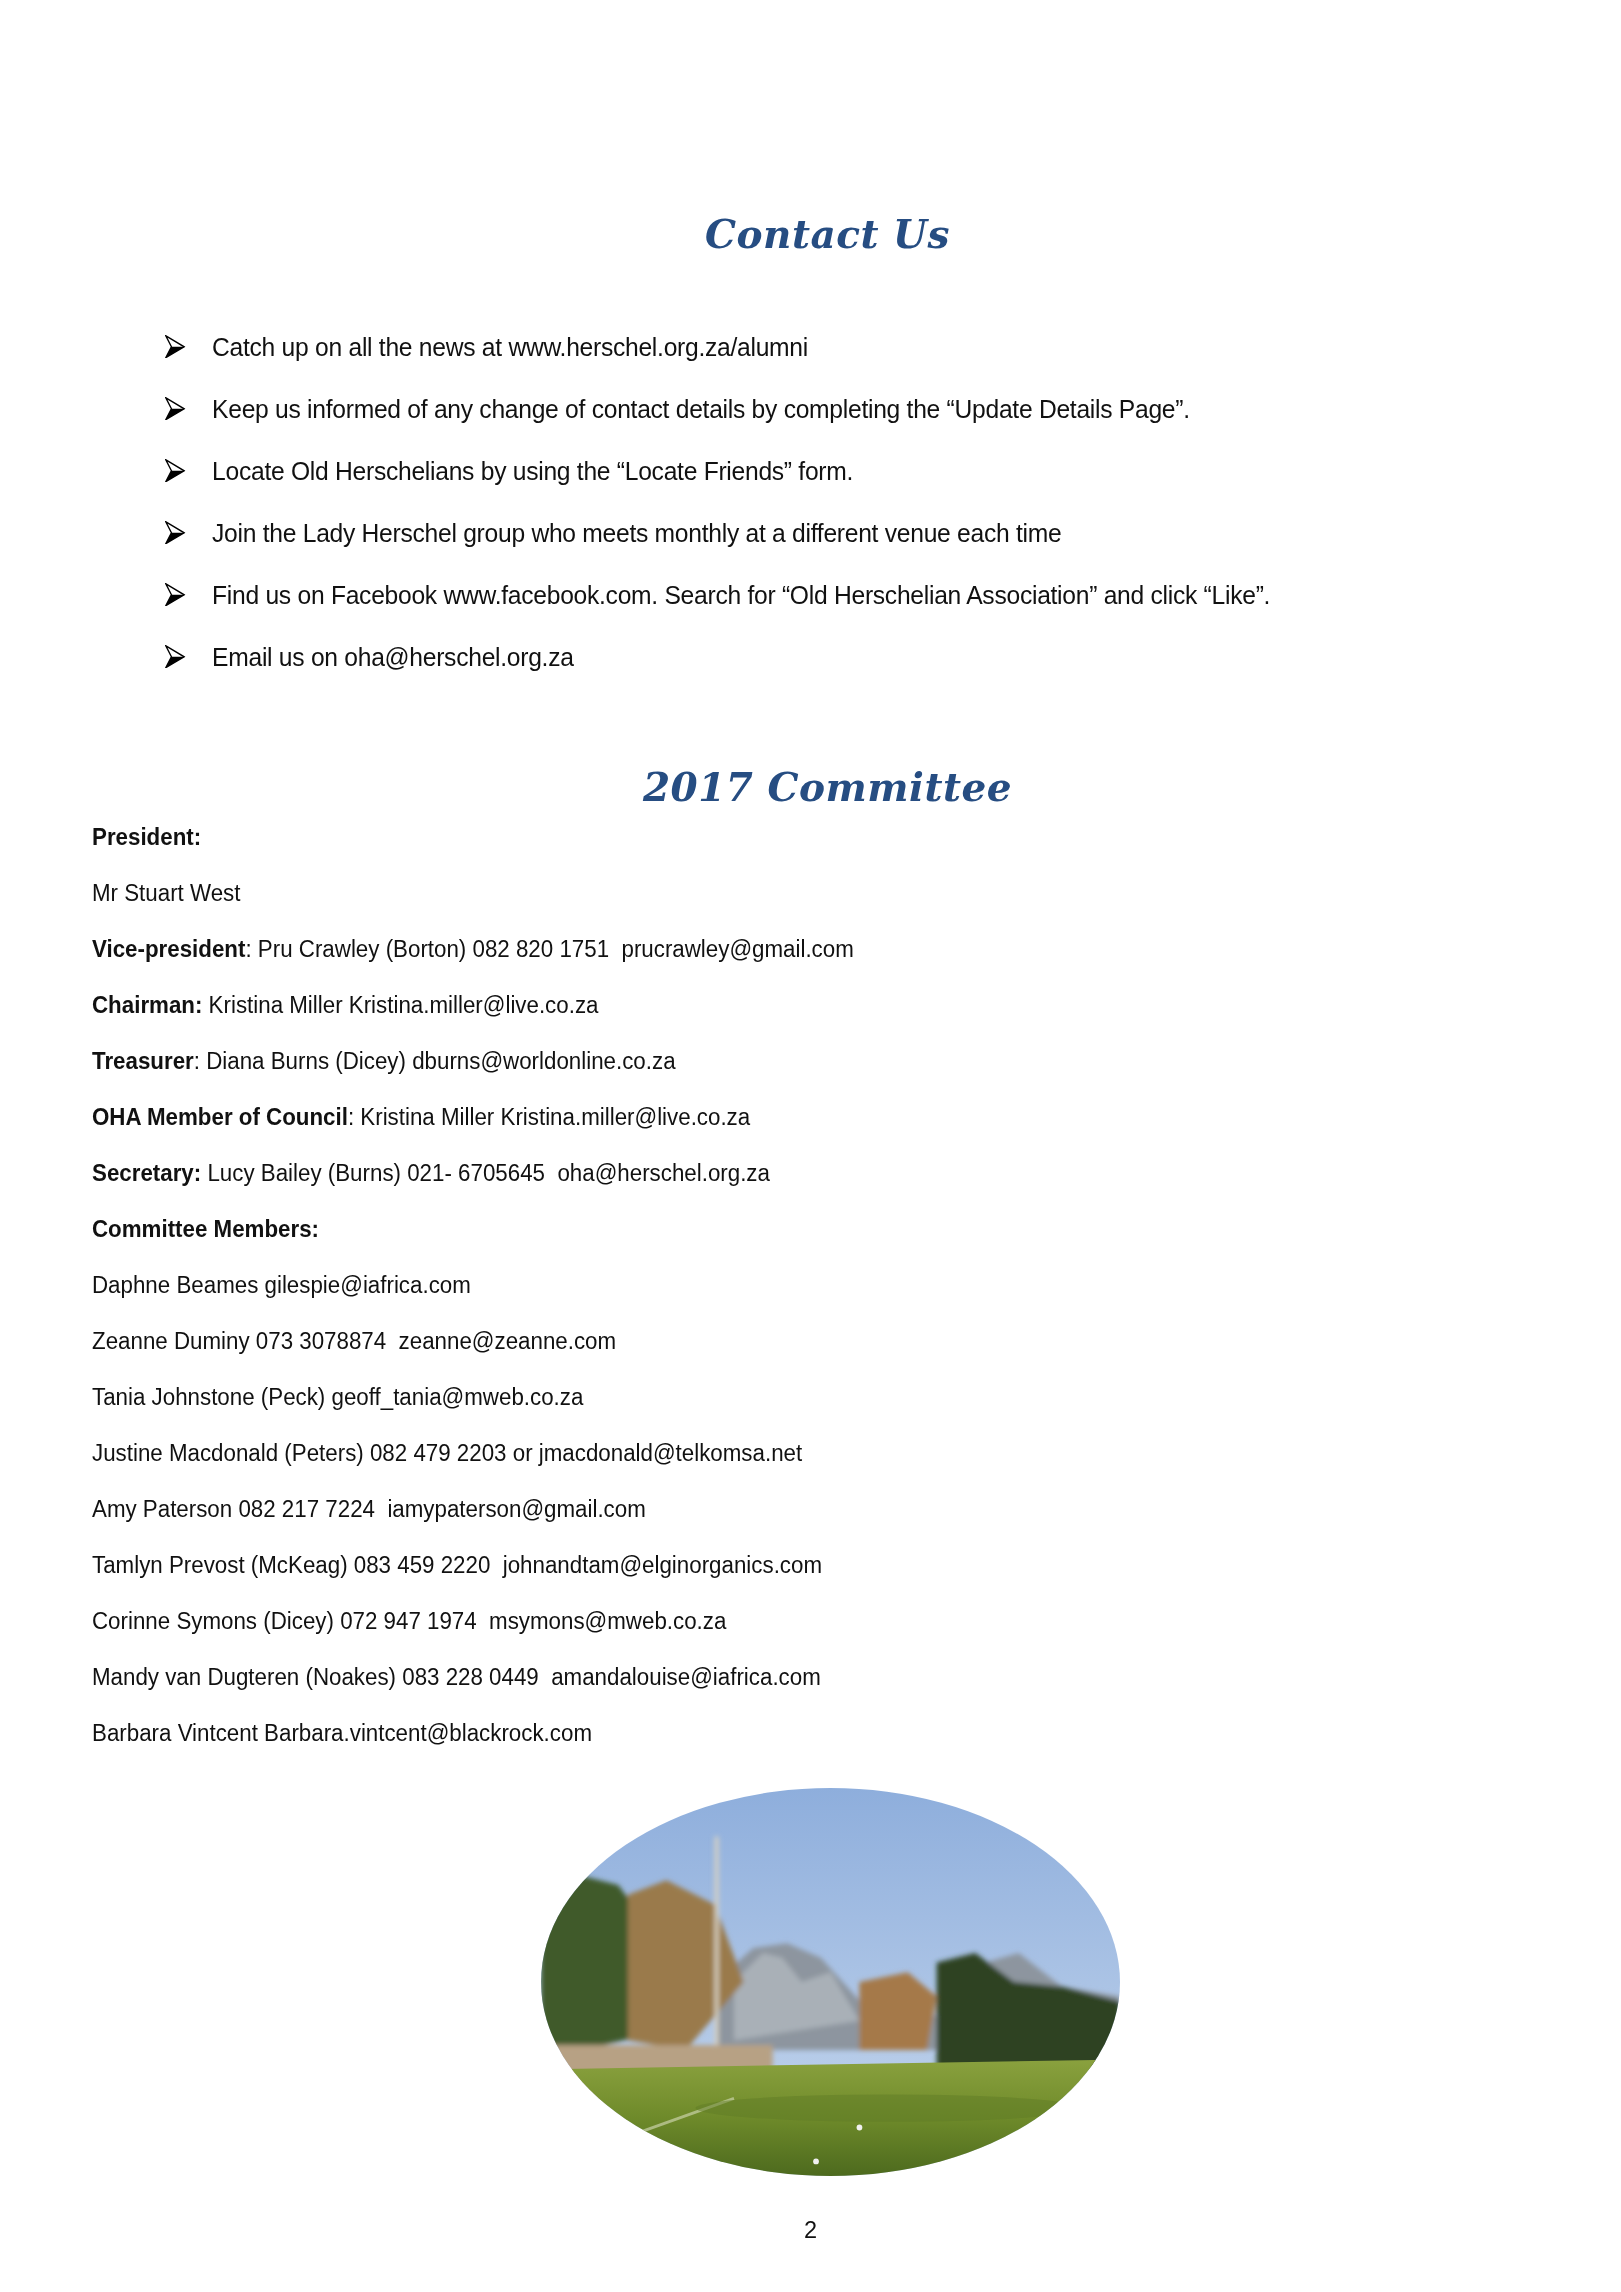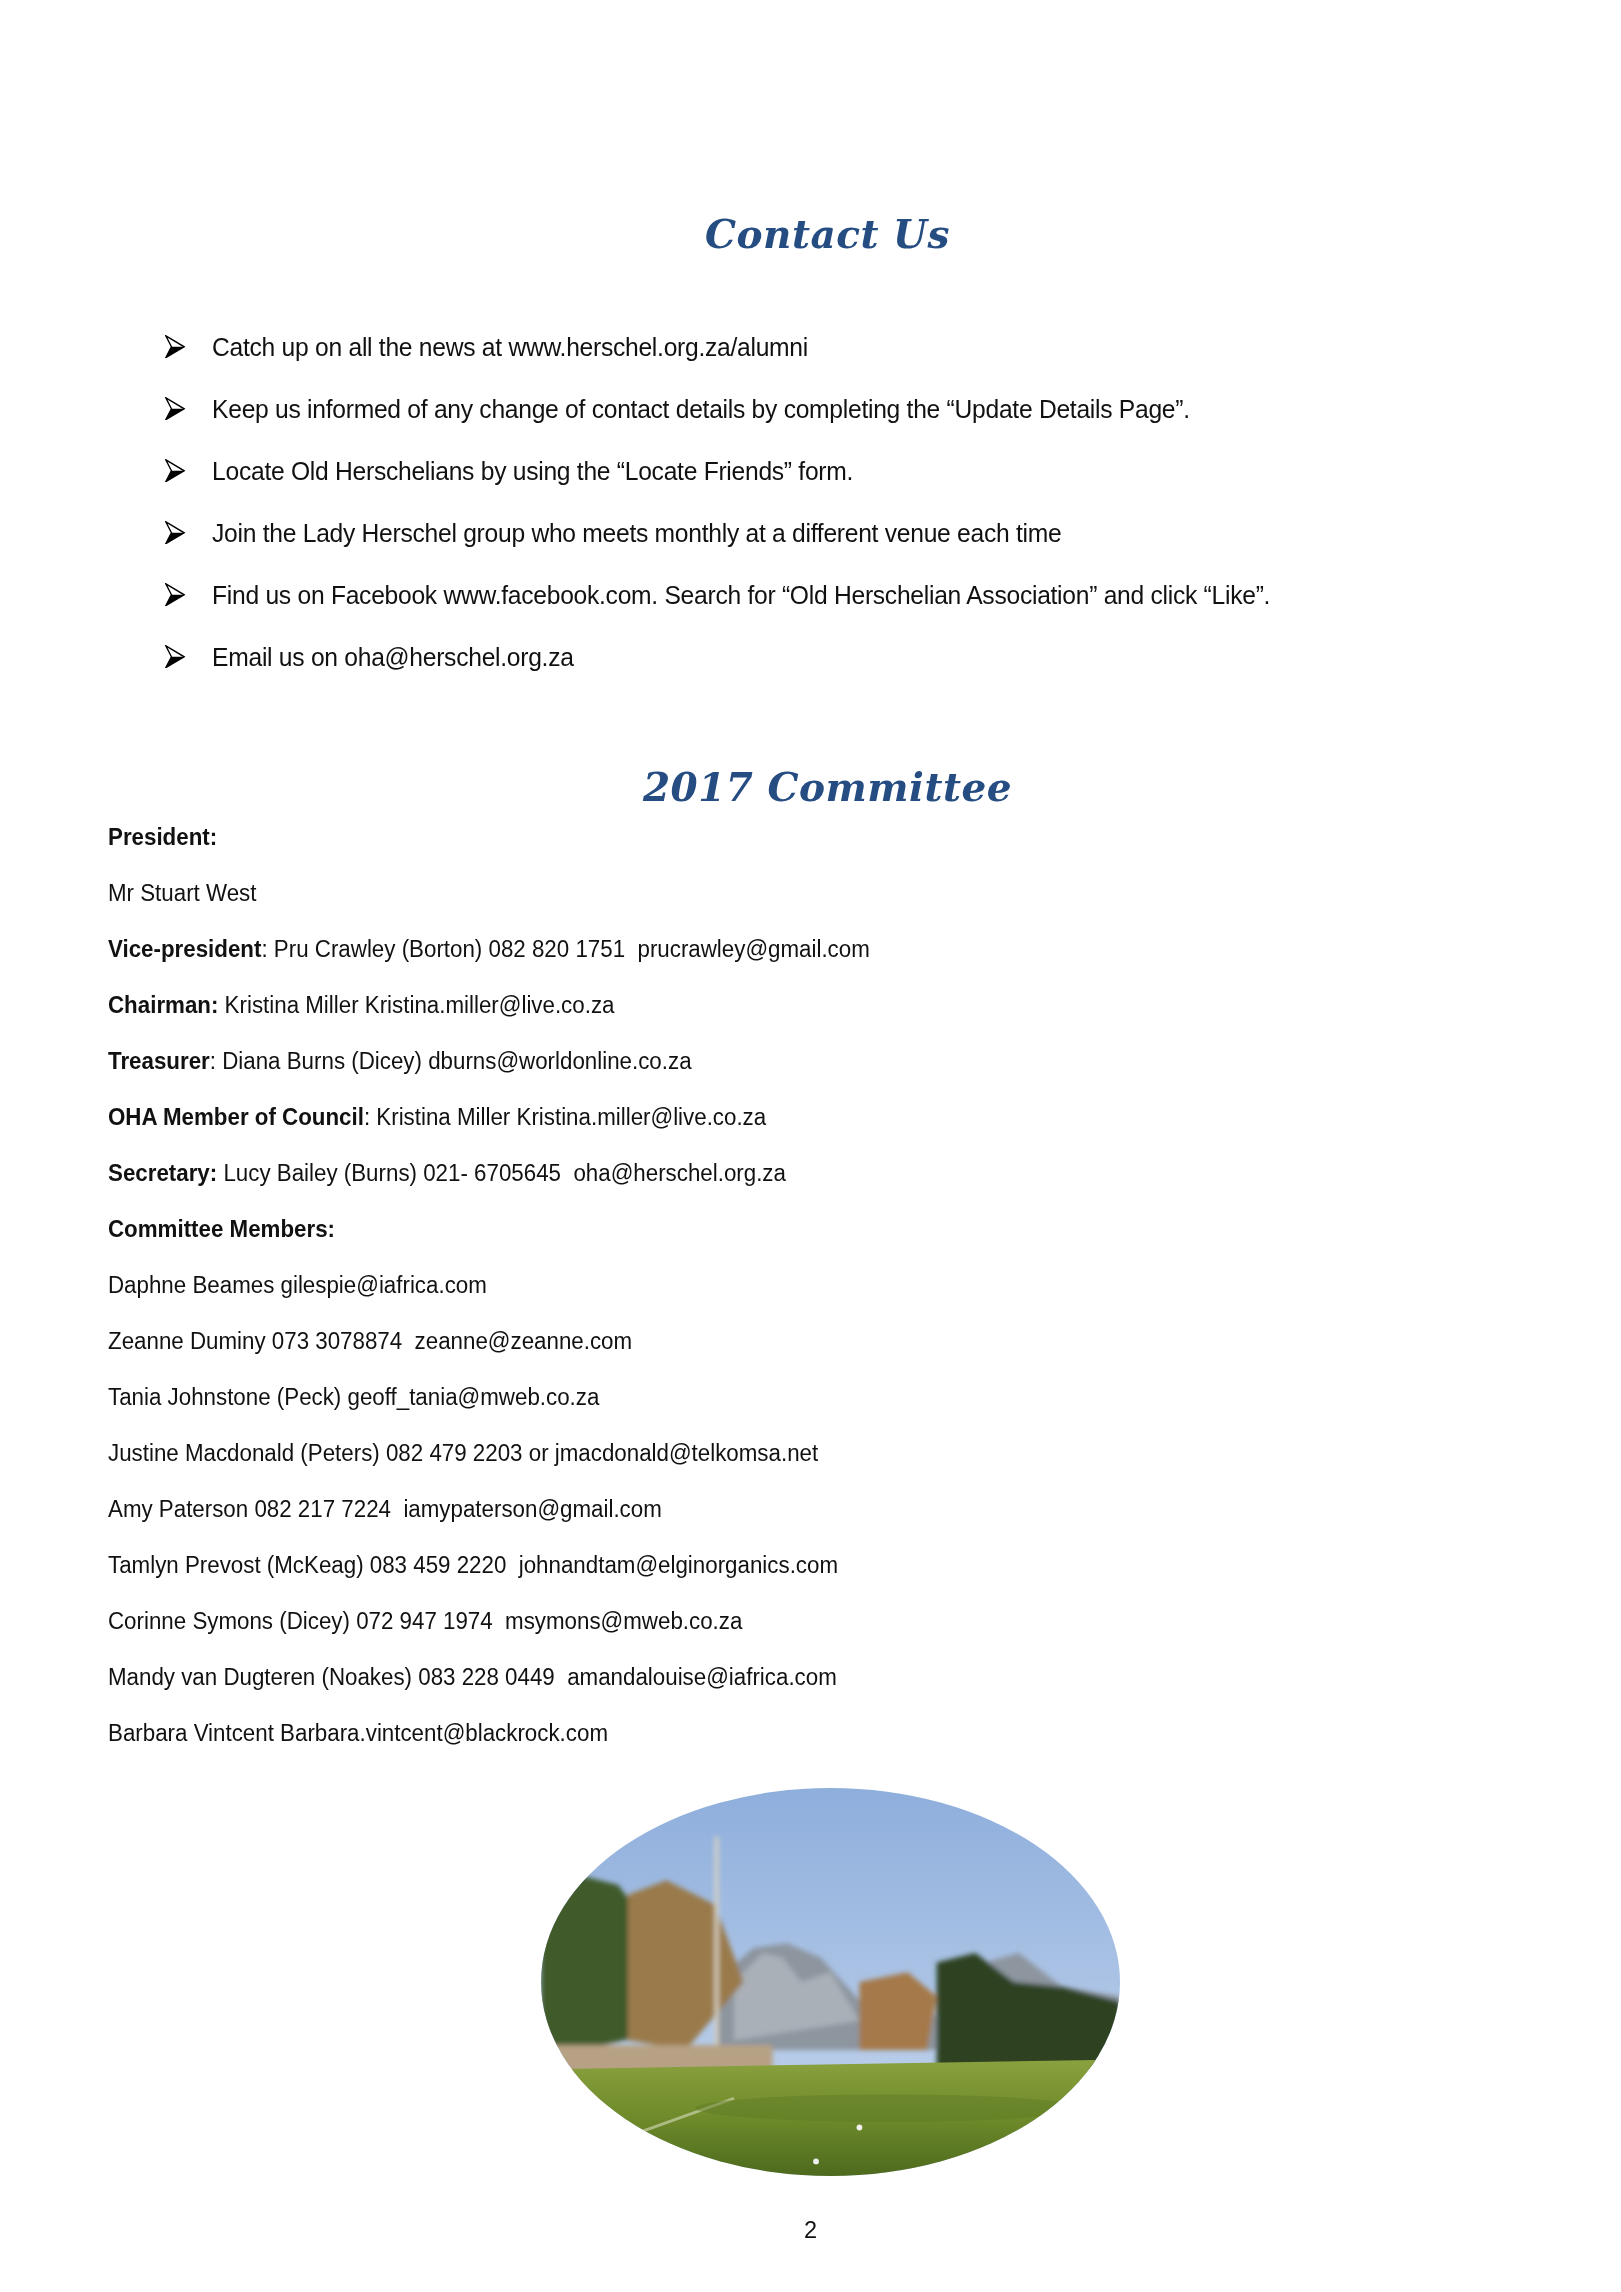--- a/index.html
+++ b/index.html
@@ -7,21 +7,21 @@
          font-family: "Liberation Sans", sans-serif; color: #111; }
   .heading { position: absolute; left: 0; width: 1621px; text-align: center;
              font-family: "DejaVu Serif", serif; font-style: italic; font-weight: bold;
              color: #264d82; font-size: 39px; letter-spacing: 0.5px; margin: 17px; }
   #h-contact { top: 194px; }
   #h-committee { top: 747px; }
   .bullets { position: absolute; left: 157px; top: 323px; margin: 8px; padding: 0; list-style: none; }
   .bullets li { height: 62px; display: flex; align-items: flex-start; font-size: 26.5px;
                 line-height: 33px; letter-spacing: -0.3px; transform: scaleX(0.93); transform-origin: left; }
   .arrow { width: 21.6px; height: 23.5px; margin-top: 3.9px; margin-right: 29px; flex: none; }
-  .committee { position: absolute; left: 108px; top: 823px; }
+  .committee { position: absolute; left: 92px; top: 823px; }
   .row { height: 56px; font-size: 23.5px; line-height: 29px; white-space: pre;
          transform: scaleX(0.95); transform-origin: left; }
   .row b { font-weight: bold; }
   .photo { position: absolute; left: 541px; top: 1788px; width: 579px; height: 388px;
            border-radius: 50%; overflow: hidden; }
   .photo svg { width: 100%; height: 100%; display: block; }
   .page-num { position: absolute; top: 2217px; left: 0; width: 1621px; text-align: center; font-size: 23.5px; }
 </style>
 </head>
 <body>

